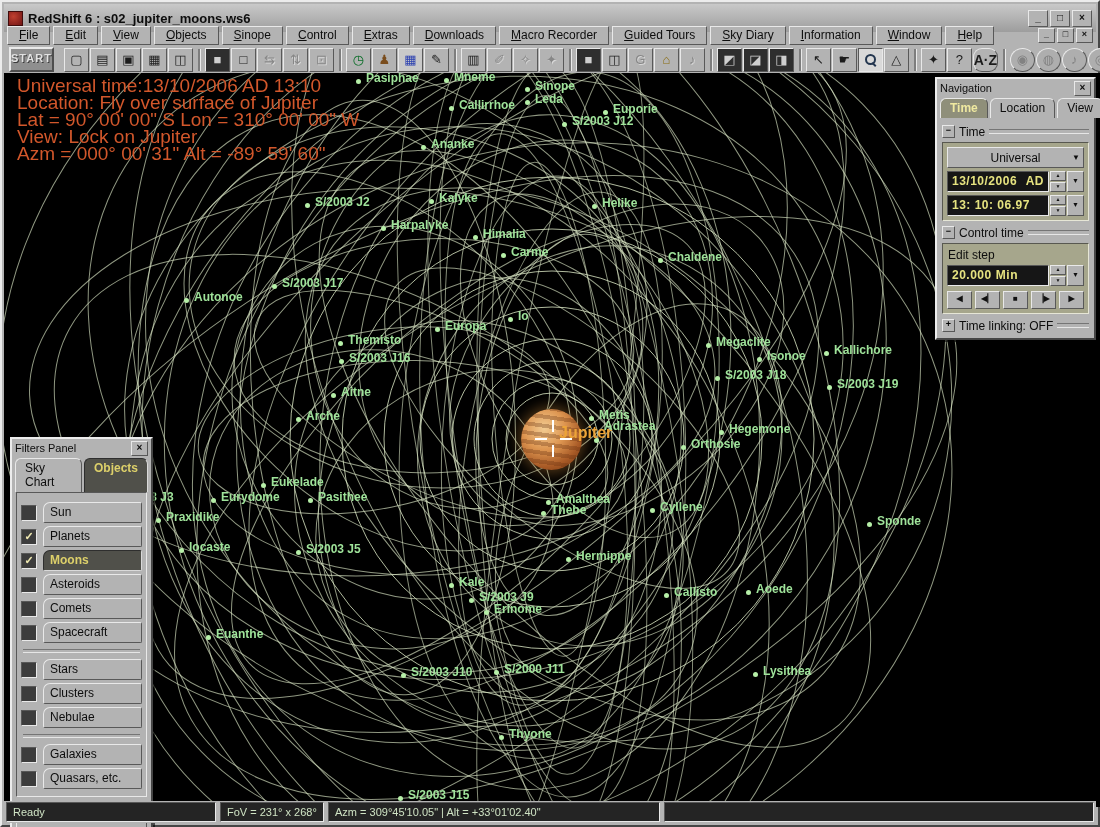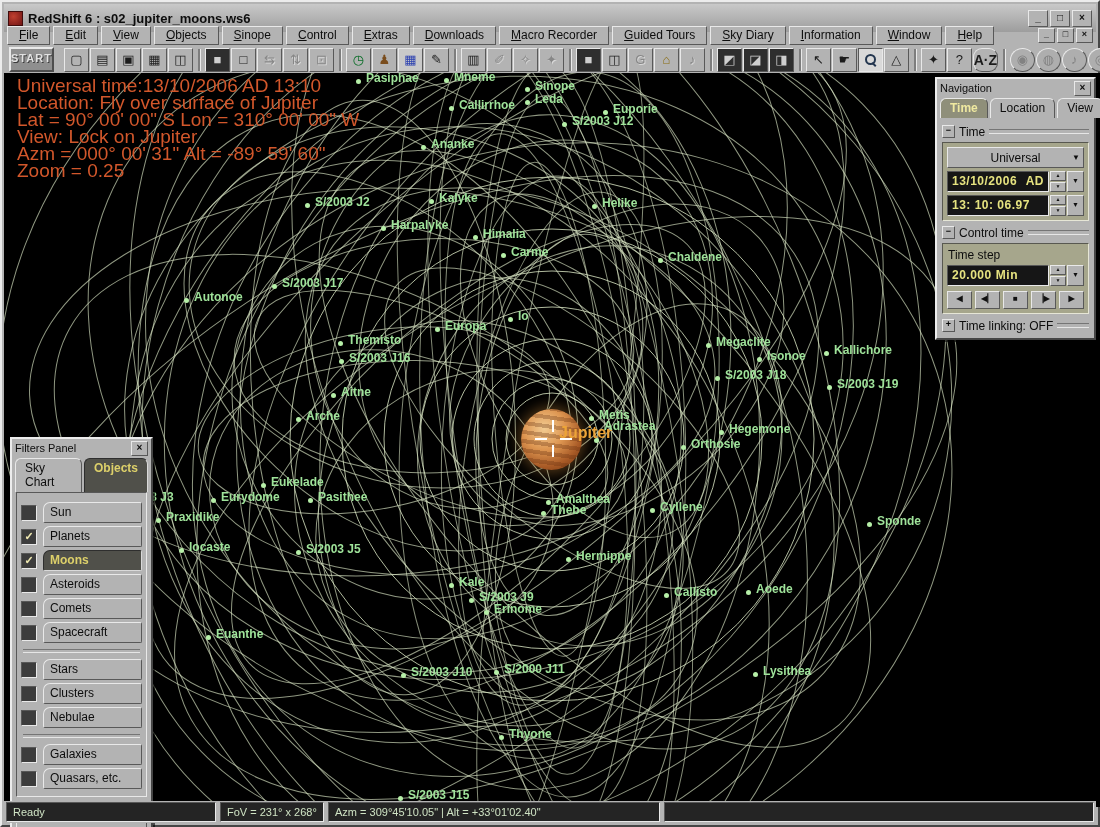--- a/index.html
+++ b/index.html
@@ -393,21 +393,20 @@
         <div class="moon" style="left: 505px; top: 654px;">Thyone</div>
         <div class="mdot" style="left: 394px; top: 723px;"></div>
         <div class="moon" style="left: 404px; top: 715px;">S/2003 J15</div>
       </div>
     <div class="info" id="info-overlay">
         <div>Universal time:13/10/2006 AD 13:10</div>
         <div>Location: Fly over surface of Jupiter</div>
         <div>Lat = 90° 00' 00" S   Lon = 310° 00' 00" W</div>
         <div>View: Lock on Jupiter</div>
         <div>Azm = 000° 00' 31"  Alt = -89° 59' 60"</div>
-        <div>Zoom = 0.25</div>
       </div>
   </div>
 
   <div class="panel nav" style="left:933px;top:75px;width:157px;">
     <div class="ptitle">
       <span>Navigation</span>
       <span class="pclose up">×</span>
     </div>
     <div class="ptabs" id="nav-tabs">
         <span class="ptab active">Time</span>
@@ -446,21 +445,21 @@
           </div>
           <span class="drop up">▼</span>
         </div>
       </div>
       <div class="sect">
         <span class="sqbtn up">−</span>
         <span class="lbl">Control time</span>
         <span class="rule"></span>
       </div>
       <div class="olive">
-        <div class="tstep">Time step</div>
+        <div class="tstep">Edit step</div>
         <div class="field-row" style="margin-top:0;">
           <div class="field down">
             <span>20.000</span>
             <span style="margin-right:26px;">Min</span>
           </div>
           <div class="spin">
             <span class="sbtn up">▲</span>
             <span class="sbtn up">▼</span>
           </div>
           <span class="drop up">▼</span>

